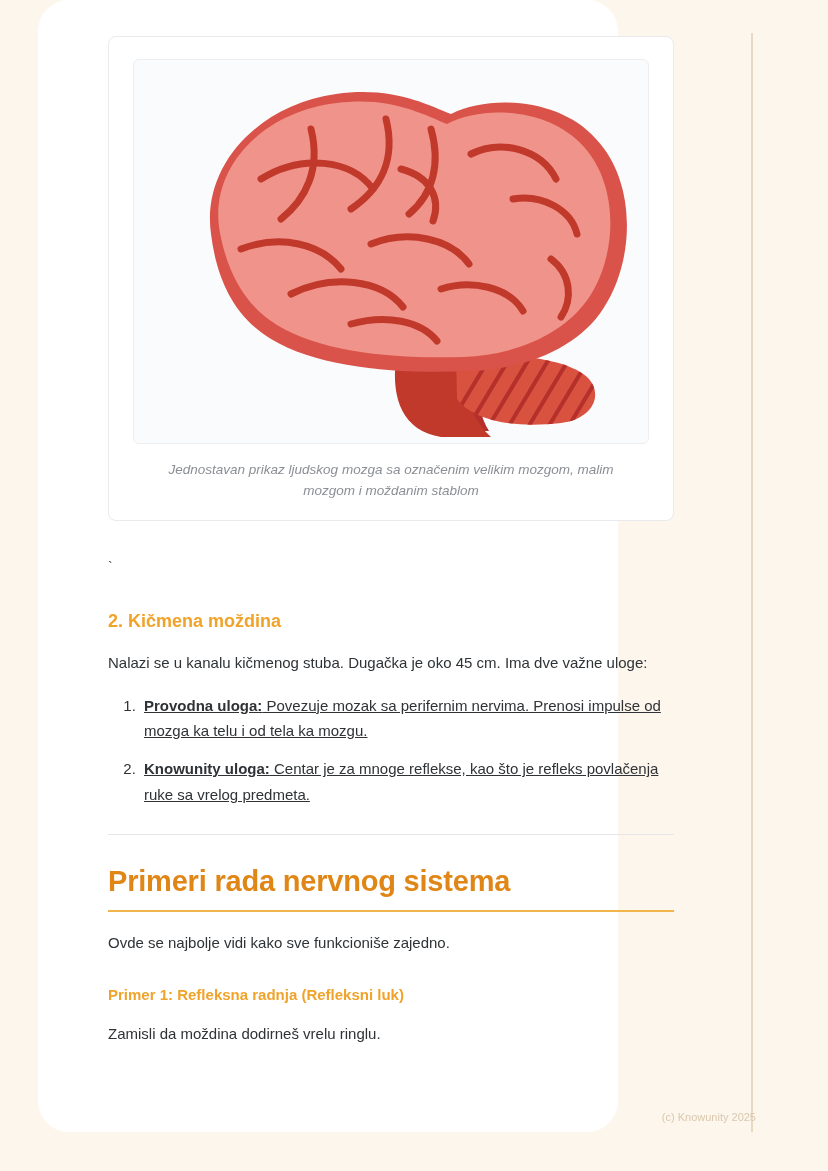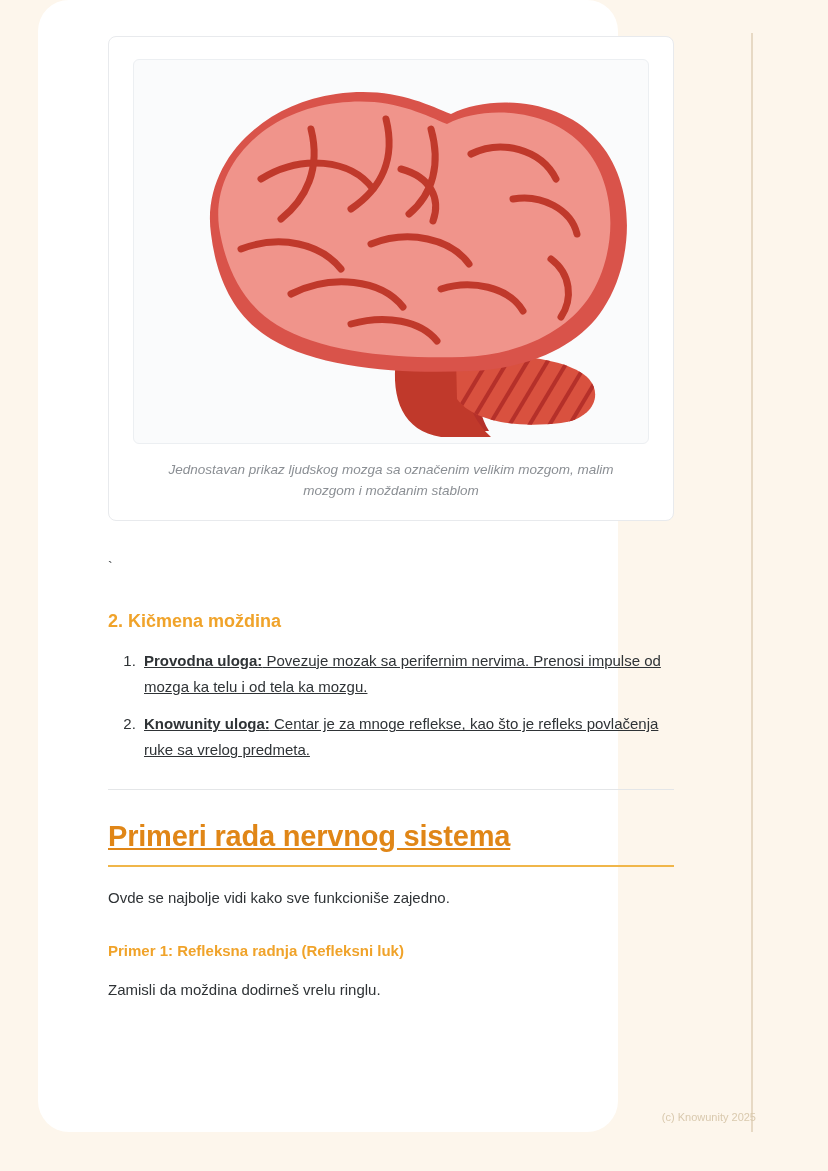--- a/index.html
+++ b/index.html
@@ -111,21 +111,20 @@
     margin: 26px 0 0 0;
     border: none;
     border-top: 1px solid #e4e6e8;
   }
   h1.big-title {
     margin: 30px 0 0 0;
     font-size: 29px;
     font-weight: bold;
     color: #e08617;
     letter-spacing: -0.2px;
-    text-decoration: underline;
   }
   .title-underline {
     margin-top: 12px;
     width: 100%;
     height: 2px;
     background: #f0b64a;
   }
   h4.sub-heading {
     margin: 30px 0 0 0;
     font-size: 15px;
@@ -194,20 +193,21 @@
             </g>
           </svg>
         </div>
         <div class="figure-caption">Jednostavan prikaz ljudskog mozga sa označenim velikim mozgom, malim mozgom i moždanim stablom</div>
       </div>
 
       <div class="tick">`</div>
 
       <h3 class="section-heading">2. Kičmena moždina</h3>
 
+      <p class="para">Nalazi se u kanalu kičmenog stuba. Dugačka je oko 45 cm. Ima dve važne uloge:</p>
 
       <ol class="numlist">
         <li>
           <b>Provodna uloga:</b><span> Povezuje mozak sa perifernim nervima. Prenosi impulse od mozga ka telu i od tela ka mozgu.</span>
         </li>
         <li>
           <b>Knowunity uloga:</b><span> Centar je za mnoge reflekse, kao što je refleks povlačenja ruke sa vrelog predmeta.</span>
         </li>
       </ol>
 

